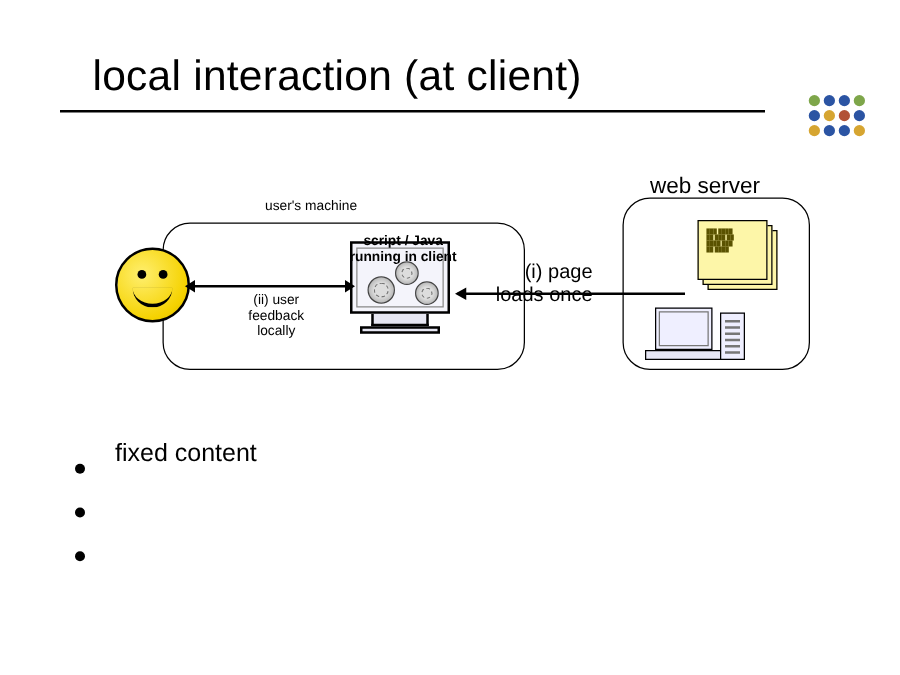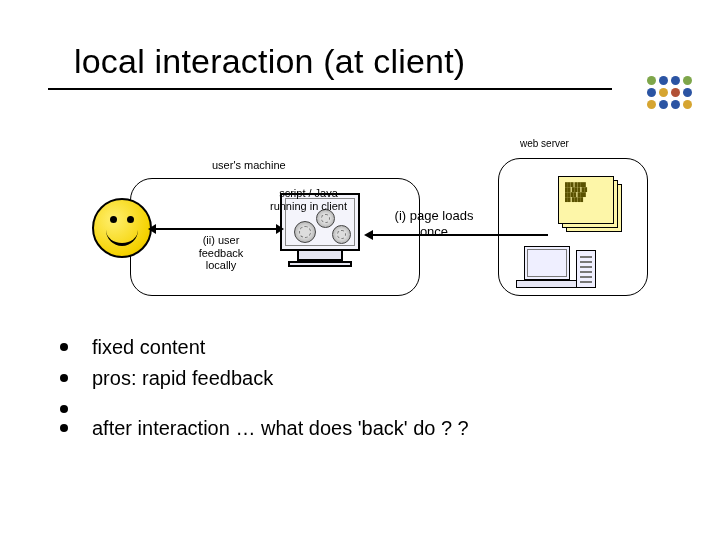--- a/index.html
+++ b/index.html
@@ -47,21 +47,21 @@
   .d-r { background:#b25136; }
 
   .lbl-usermachine {
     position: absolute;
     left: 212px; top: 159px;
     font-size: 11px;
   }
   .lbl-webserver {
     position: absolute;
     left: 520px; top: 138px;
-    font-size: 10px;
+    font-size: 18px;
   }
 
   .box-usermachine {
     position: absolute;
     left: 130px; top: 178px;
     width: 290px; height: 118px;
     border: 1px solid #000;
     border-radius: 22px;
   }
   .box-webserver {
@@ -108,31 +108,32 @@
     background: radial-gradient(circle, #ddd 40%, #bbb 70%);
   }
   .gear.g1 { width:22px; height:22px; left:294px; top:221px; }
   .gear.g2 { width:19px; height:19px; left:316px; top:209px; }
   .gear.g3 { width:19px; height:19px; left:332px; top:225px; }
   .gear::after {
     content:""; position:absolute; inset:4px; border:1px dashed #777; border-radius:50%;
   }
 
   .lbl-script {
-    position:absolute; left:261px; top:187px; width:95px;
+    position:absolute; left:275px; top:187px; width:95px;
     font-size:11px; text-align:center; line-height:1.15;
     background:transparent;
+    font-weight:bold;
   }
   .lbl-ii {
     position:absolute; left:187px; top:234px; width:68px;
     font-size:11px; text-align:center; line-height:1.15;
   }
   .lbl-i {
     position:absolute; left:394px; top:208px; width:80px;
-    font-size:13px; text-align:center; line-height:1.2;
+    font-size:16px; text-align:right; line-height:1.2;
   }
 
   
   .arr-local {
     position:absolute; left:150px; top:228px; width:132px; height:2px; background:#000;
   }
   .arr-local::before, .arr-local::after {
     content:""; position:absolute; top:-4px; width:0; height:0;
     border-top:5px solid transparent; border-bottom:5px solid transparent;
   }
@@ -177,21 +178,21 @@
   .servertower .slot {
     position:absolute; left:3px; right:3px; height:2px; background:#777;
   }
   .s1{top:5px}.s2{top:10px}.s3{top:15px}.s4{top:20px}.s5{top:25px}.s6{top:30px}
 
   
   .bullets {
     position:absolute; left:60px; top:332px; right:40px;
     font-size:20px; line-height:1.55;
   }
-  .bullets .row { display:flex; align-items:flex-start; }
+  .bullets .row { display:flex; align-items:flex-end;margin-top:16px; }
   .bullets .dot {
     width:8px; height:8px; background:#000; border-radius:50%;
     margin:11px 24px 0 0; flex:0 0 auto;
   }
 </style>
 </head>
 <body>
 
 <div class="title">local interaction (at client)</div>
 <div class="title-underline"></div>
@@ -264,22 +265,17 @@
     <div class="slot s6"></div>
 </div>
 
 <div class="bullets">
   <div class="row">
     <span class="dot"></span>
     <span>fixed content</span>
   </div>
   <div class="row">
     <span class="dot"></span>
-    <span>pros:  rapid feedback</span>
   </div>
   <div class="row">
     <span class="dot"></span>
   </div>
-  <div class="row">
-    <span class="dot"></span>
-    <span>after interaction … what does 'back' do ? ?</span>
-  </div>
 </div>
 
 </body></html>

